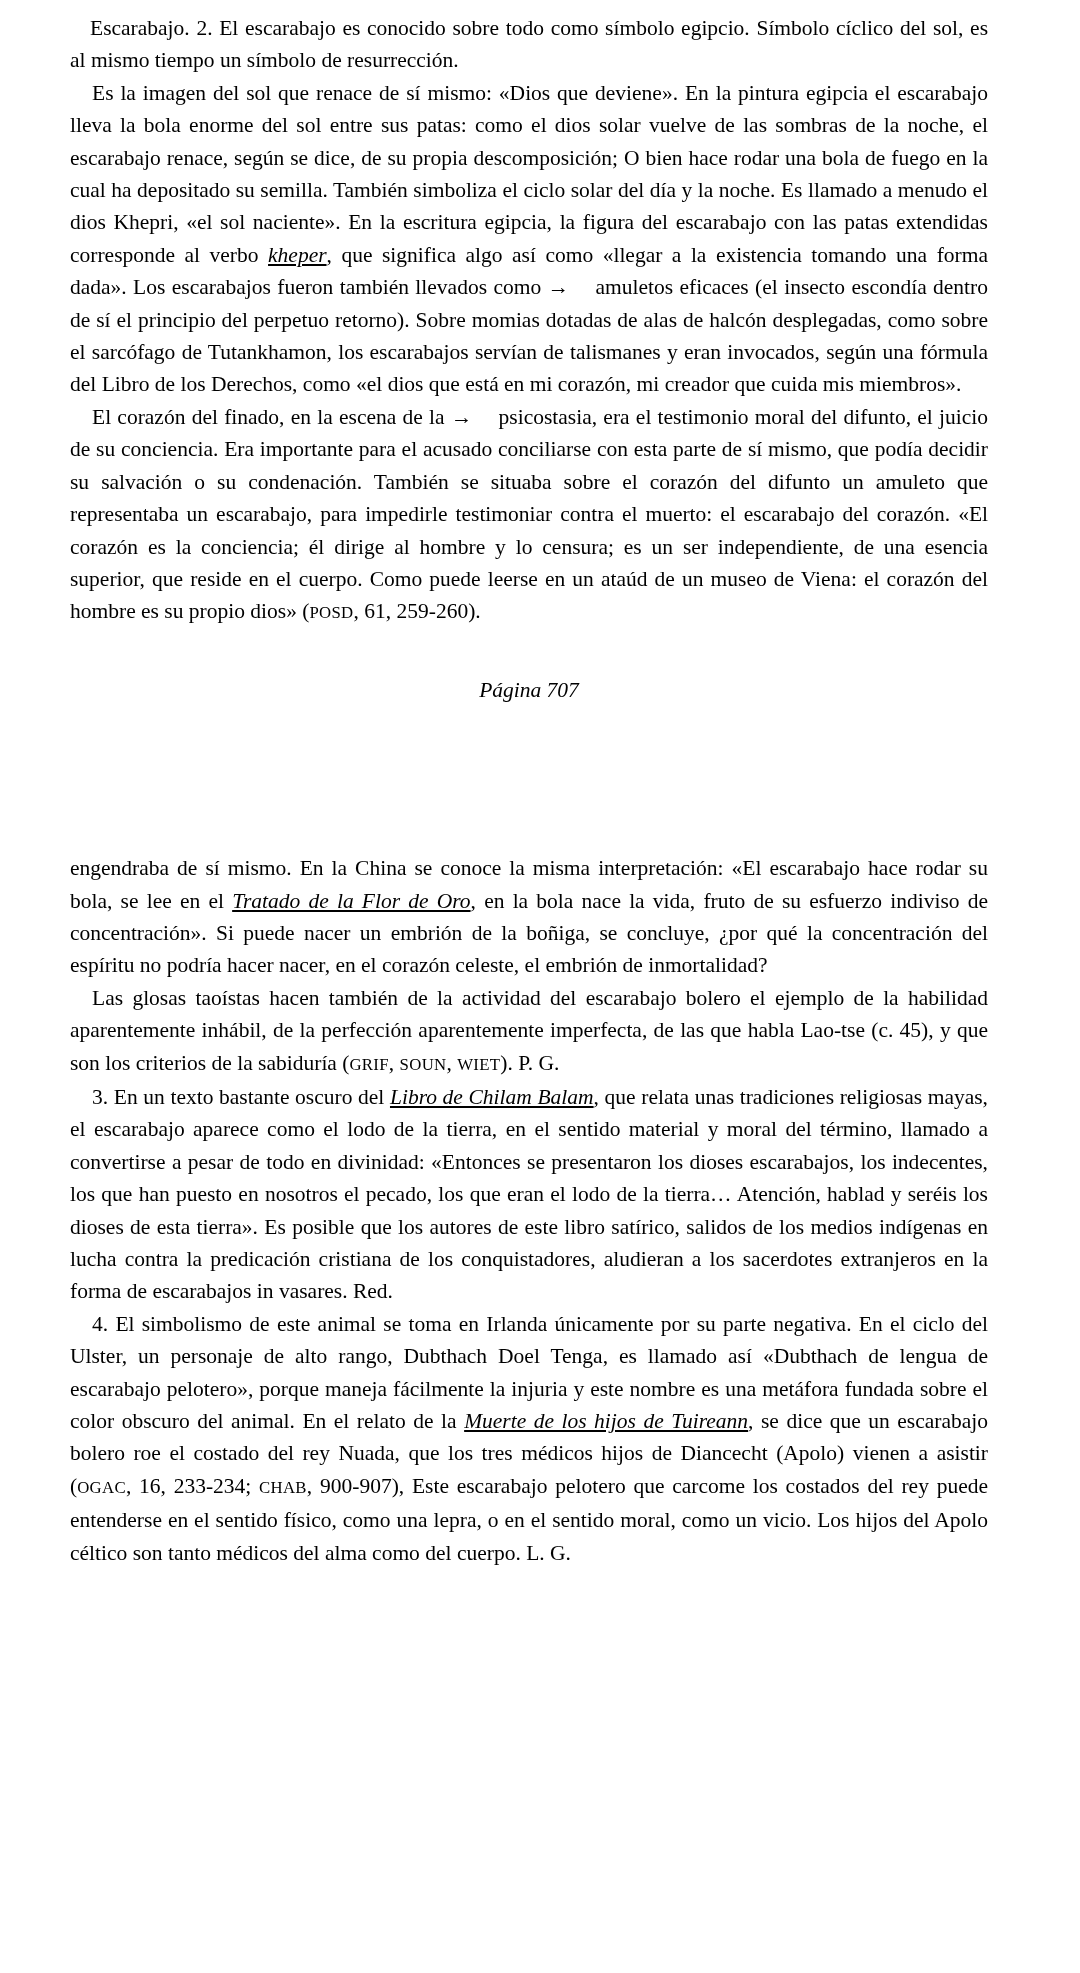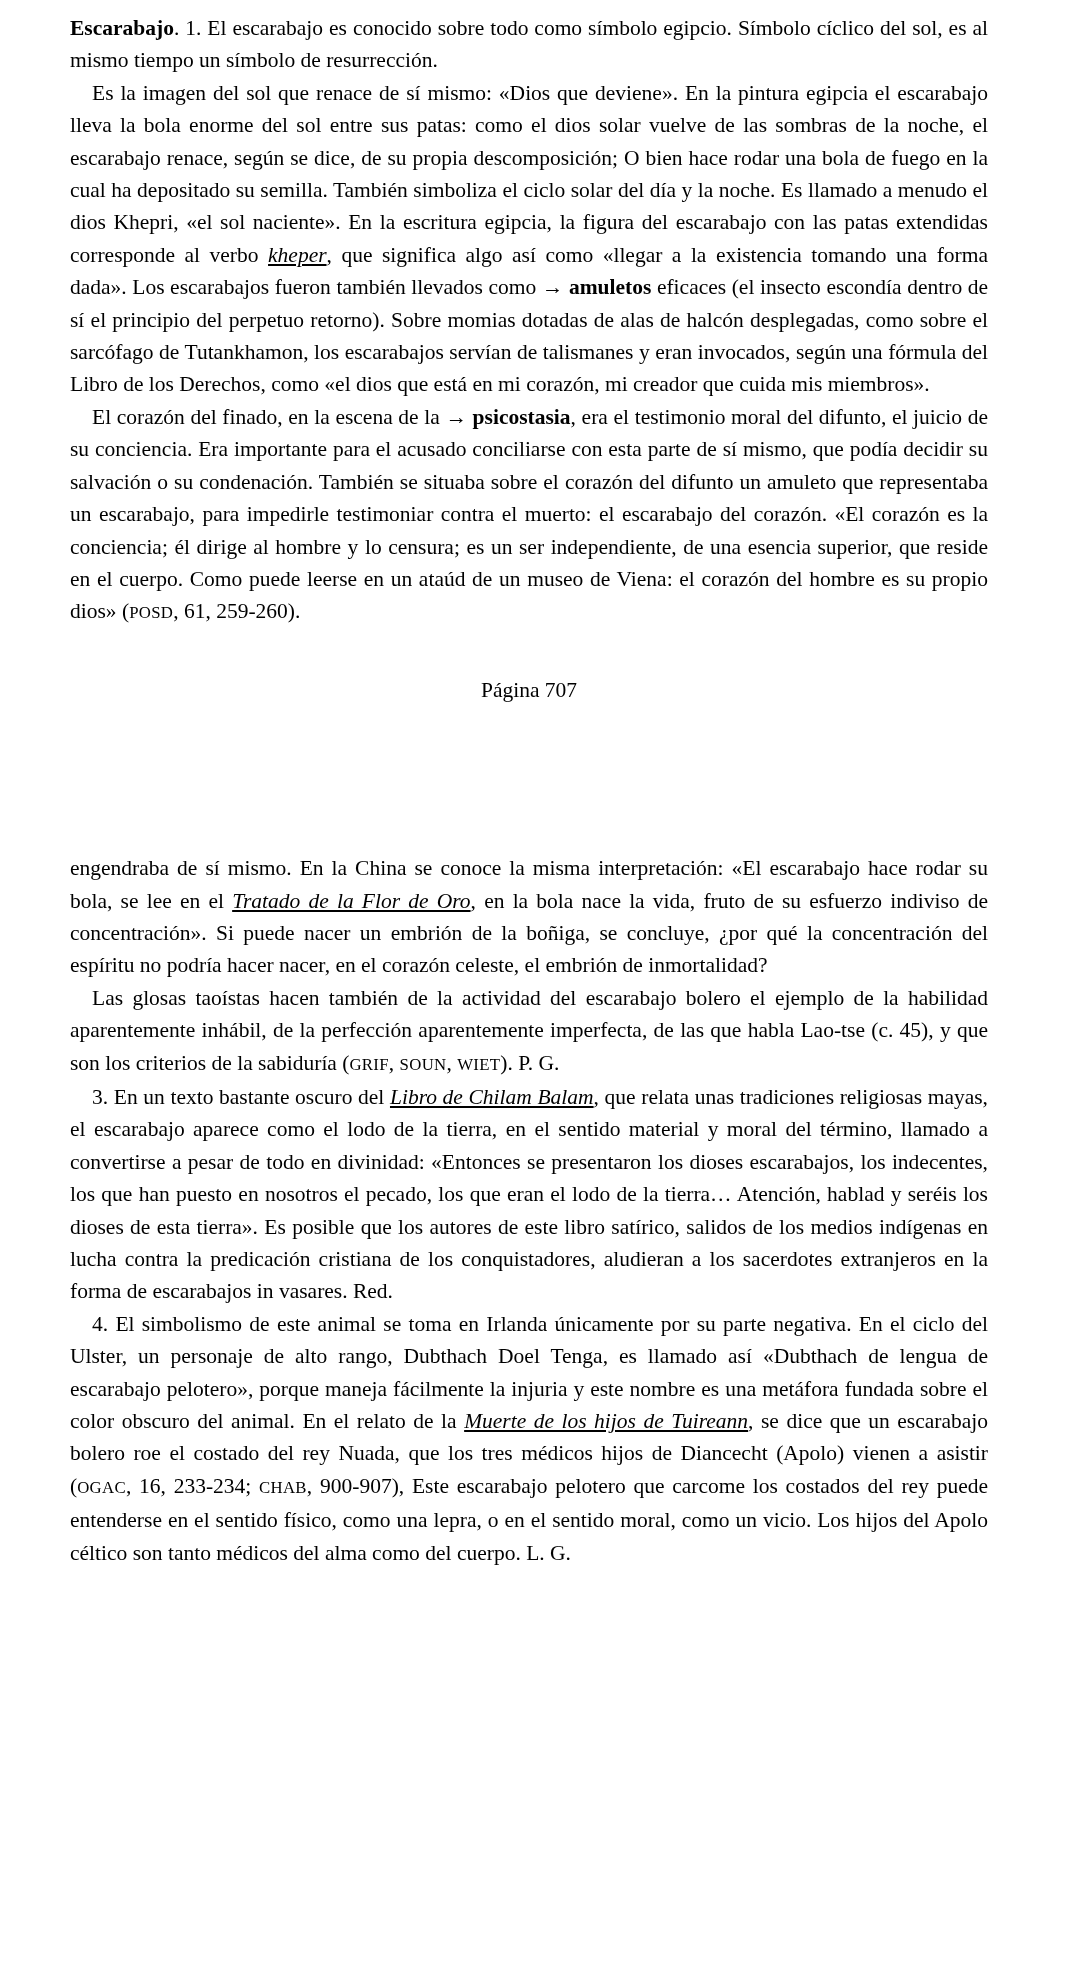--- a/index.html
+++ b/index.html
@@ -20,38 +20,39 @@
     line-height: 32.4px;
     text-align: justify;
   }
   p.para {
     margin: 0;
     padding: 0;
   }
   p.para.indent {
     text-indent: 22px;
   }
-  .b { font-weight: bold; }
+  .b { font-weight: normal; margin-left: 20px; }
   .i { font-style: italic; text-decoration: underline; }
   .sc {
     font-size: 0.78em;
     letter-spacing: 0.3px;
   }
   .page-num {
     text-align: center;
     text-indent: 0;
     margin: 44px 0 146px 0;
+    font-style: italic;
   }
 </style>
 </head>
 <body>
 
 <main class="doc">
   <section>
-      <p class="para"><span class="b">Escarabajo</span><span>. 1. El escarabajo es conocido sobre todo como símbolo egipcio. Símbolo cíclico del sol, es al mismo tiempo un símbolo de resurrección.</span></p>
+      <p class="para"><span class="b">Escarabajo</span><span>. 2. El escarabajo es conocido sobre todo como símbolo egipcio. Símbolo cíclico del sol, es al mismo tiempo un símbolo de resurrección.</span></p>
       <p class="para indent"><span>Es la imagen del sol que renace de sí mismo: «Dios que deviene». En la pintura egipcia el escarabajo lleva la bola enorme del sol entre sus patas: como el dios solar vuelve de las sombras de la noche, el escarabajo renace, según se dice, de su propia descomposición; O bien hace rodar una bola de fuego en la cual ha depositado su semilla. También simboliza el ciclo solar del día y la noche. Es llamado a menudo el dios Khepri, «el sol naciente». En la escritura egipcia, la figura del escarabajo con las patas extendidas corresponde al verbo </span><span class="i">kheper</span><span>, que significa algo así como «llegar a la existencia tomando una forma dada». Los escarabajos fueron también llevados como </span><span>→ </span><span class="b">amuletos</span><span> eficaces (el insecto escondía dentro de sí el principio del perpetuo retorno). Sobre momias dotadas de alas de halcón desplegadas, como sobre el sarcófago de Tutankhamon, los escarabajos servían de talismanes y eran invocados, según una fórmula del Libro de los Derechos, como «el dios que está en mi corazón, mi creador que cuida mis miembros».</span></p>
       <p class="para indent"><span>El corazón del finado, en la escena de la </span><span>→ </span><span class="b">psicostasia</span><span>, era el testimonio moral del difunto, el juicio de su conciencia. Era importante para el acusado conciliarse con esta parte de sí mismo, que podía decidir su salvación o su condenación. También se situaba sobre el corazón del difunto un amuleto que representaba un escarabajo, para impedirle testimoniar contra el muerto: el escarabajo del corazón. «El corazón es la conciencia; él dirige al hombre y lo censura; es un ser independiente, de una esencia superior, que reside en el cuerpo. Como puede leerse en un ataúd de un museo de Viena: el corazón del hombre es su propio dios» (</span><span class="sc">POSD</span><span>, 61, 259-260).</span></p>
     </section>
   <div class="page-num">Página 707</div>
   <section>
       <p class="para"><span>engendraba de sí mismo. En la China se conoce la misma interpretación: «El escarabajo hace rodar su bola, se lee en el </span><span class="i">Tratado de la Flor de Oro</span><span>, en la bola nace la vida, fruto de su esfuerzo indiviso de concentración». Si puede nacer un embrión de la boñiga, se concluye, ¿por qué la concentración del espíritu no podría hacer nacer, en el corazón celeste, el embrión de inmortalidad?</span></p>
       <p class="para indent"><span>Las glosas taoístas hacen también de la actividad del escarabajo bolero el ejemplo de la habilidad aparentemente inhábil, de la perfección aparentemente imperfecta, de las que habla Lao-tse (c. 45), y que son los criterios de la sabiduría (</span><span class="sc">GRIF</span><span>, </span><span class="sc">SOUN</span><span>, </span><span class="sc">WIET</span><span>). P. G.</span></p>
       <p class="para indent"><span>3. En un texto bastante oscuro del </span><span class="i">Libro de Chilam Balam</span><span>, que relata unas tradiciones religiosas mayas, el escarabajo aparece como el lodo de la tierra, en el sentido material y moral del término, llamado a convertirse a pesar de todo en divinidad: «Entonces se presentaron los dioses escarabajos, los indecentes, los que han puesto en nosotros el pecado, los que eran el lodo de la tierra… Atención, hablad y seréis los dioses de esta tierra». Es posible que los autores de este libro satírico, salidos de los medios indígenas en lucha contra la predicación cristiana de los conquistadores, aludieran a los sacerdotes extranjeros en la forma de escarabajos in vasares. Red.</span></p>
       <p class="para indent"><span>4. El simbolismo de este animal se toma en Irlanda únicamente por su parte negativa. En el ciclo del Ulster, un personaje de alto rango, Dubthach Doel Tenga, es llamado así «Dubthach de lengua de escarabajo pelotero», porque maneja fácilmente la injuria y este nombre es una metáfora fundada sobre el color obscuro del animal. En el relato de la </span><span class="i">Muerte de los hijos de Tuireann</span><span>, se dice que un escarabajo bolero roe el costado del rey Nuada, que los tres médicos hijos de Diancecht (Apolo) vienen a asistir (</span><span class="sc">OGAC</span><span>, 16, 233-234; </span><span class="sc">CHAB</span><span>, 900-907), Este escarabajo pelotero que carcome los costados del rey puede entenderse en el sentido físico, como una lepra, o en el sentido moral, como un vicio. Los hijos del Apolo céltico son tanto médicos del alma como del cuerpo. L. G.</span></p>
     </section>

